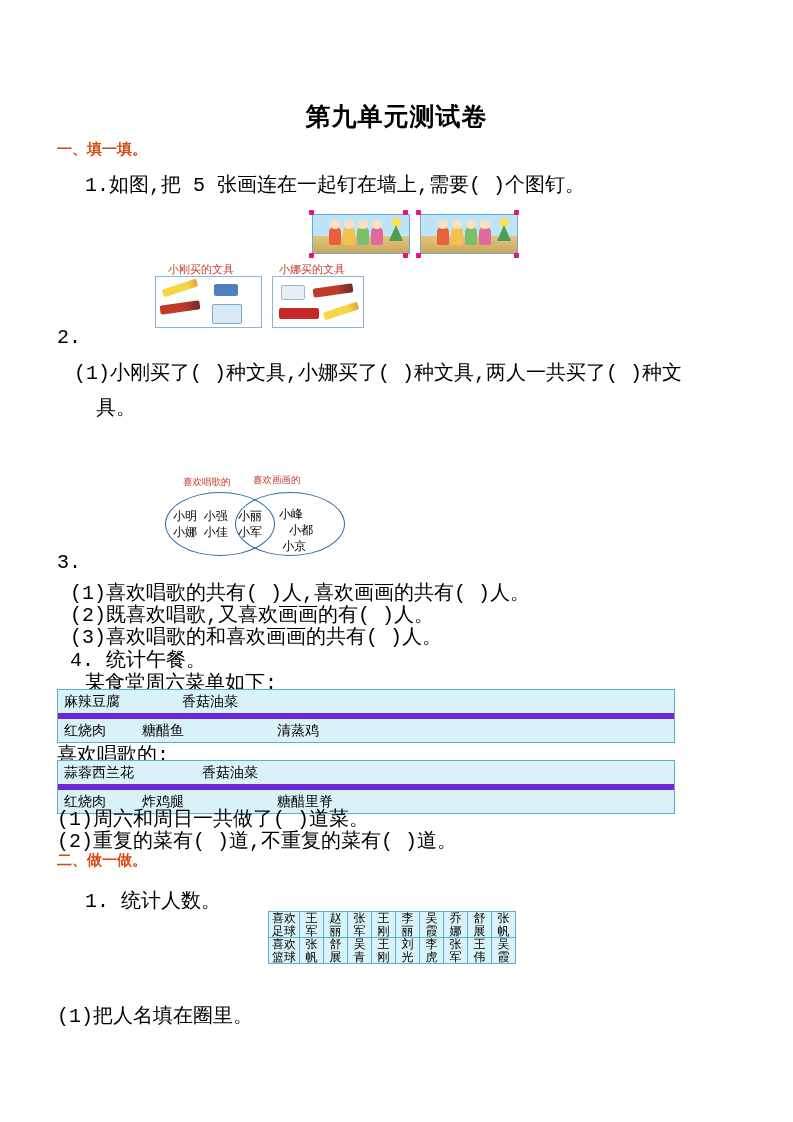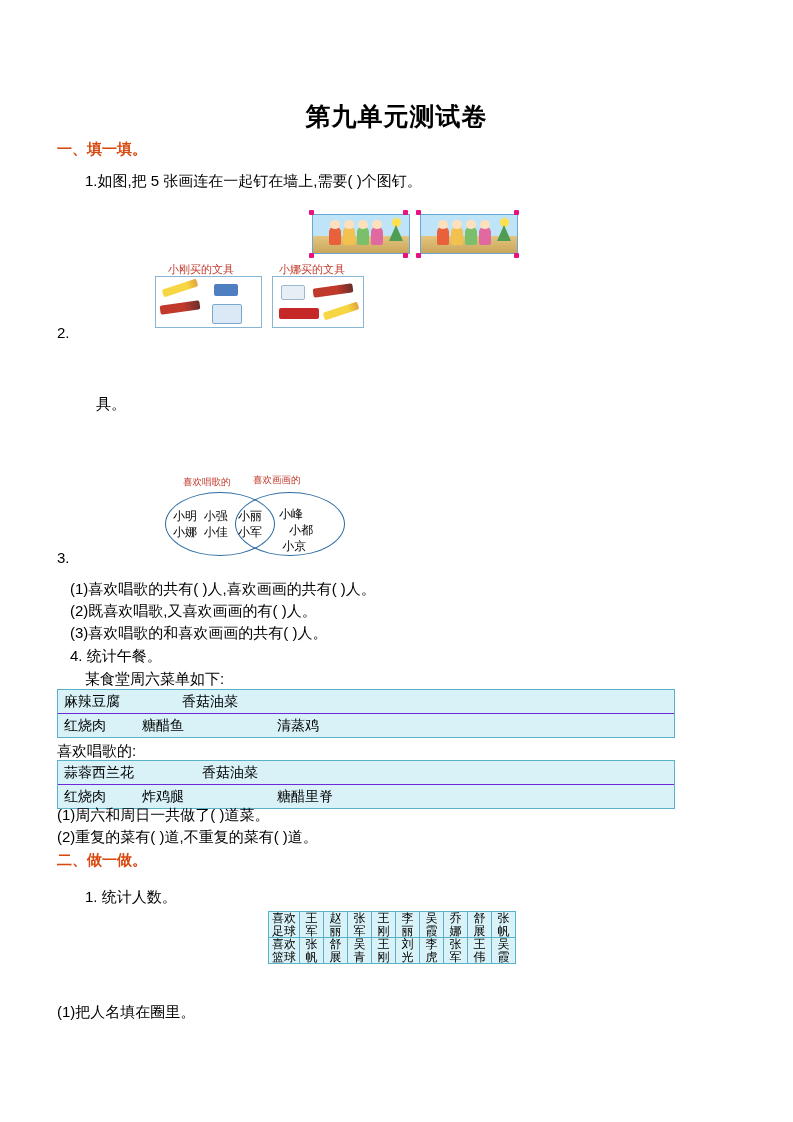--- a/index.html
+++ b/index.html
@@ -38,23 +38,23 @@
     font-size: 15px;
     font-weight: bold;
     color: #d9480f;
     font-family: "Liberation Sans", sans-serif;
   }
   #sec1 { top: 140px; }
   #sec2 { top: 851px; }
 
   .q {
     position: absolute;
-    font-size: 15px;
+    font-size: 20px;
     line-height: 1.75;
-    font-family: Liberation Sans, sans-serif;
+    font-family: Liberation Mono, monospace;
     white-space: nowrap;
   }
   .indent1 { left: 85px; }
   .indent2 { left: 74px; }
   .indent3 { left: 96px; }
 
   
   .pic-row {
     position: absolute;
     top: 209px;
@@ -176,21 +176,21 @@
     background: #d8f2f7;
     font-size: 14px;
     font-family: "Liberation Serif", serif;
   }
   #menu-sat { top: 689px; left: 57px; width: 616px; }
   #menu-sun { top: 760px; left: 57px; width: 616px; }
   .menu-row {
     display: flex;
     height: 23px;
     align-items: center;
-    border-bottom: 1px solid #6d28d9;
+    border-bottom: 6px solid #6d28d9;
     padding-left: 6px;
   }
   .menu-row:last-child { border-bottom: none; }
   .menu-cell { white-space: nowrap; }
 
   
   .name-table {
     position: absolute;
     top: 911px;
     left: 268px;
@@ -281,20 +281,21 @@
   </div>
 
   <div class="stat-box" id="box-na">
     <div class="item glue" style="top:8px;left:8px;"></div>
     <div class="item marker" style="top:9px;left:40px;"></div>
     <div class="item redbox" style="top:31px;left:6px;"></div>
     <div class="item pencil" style="top:30px;left:50px;"></div>
   </div>
 
   <div class="q" style="top:320px;left:57px;">2.</div>
+  <div class="q indent2" style="top:356px;">(1)小刚买了(        )种文具,小娜买了(        )种文具,两人一共买了(        )种文</div>
   <div class="q indent3" style="top:391px;">具。</div>
 
   <div class="venn-wrap">
     <div class="venn-title" id="vt1">喜欢唱歌的</div>
     <div class="venn-title" id="vt2">喜欢画画的</div>
     <div class="venn-c left"></div>
     <div class="venn-c right"></div>
     <div class="venn-names" id="vn-left">小明  小强
 小娜  小佳</div>
     <div class="venn-names" id="vn-mid">小丽

